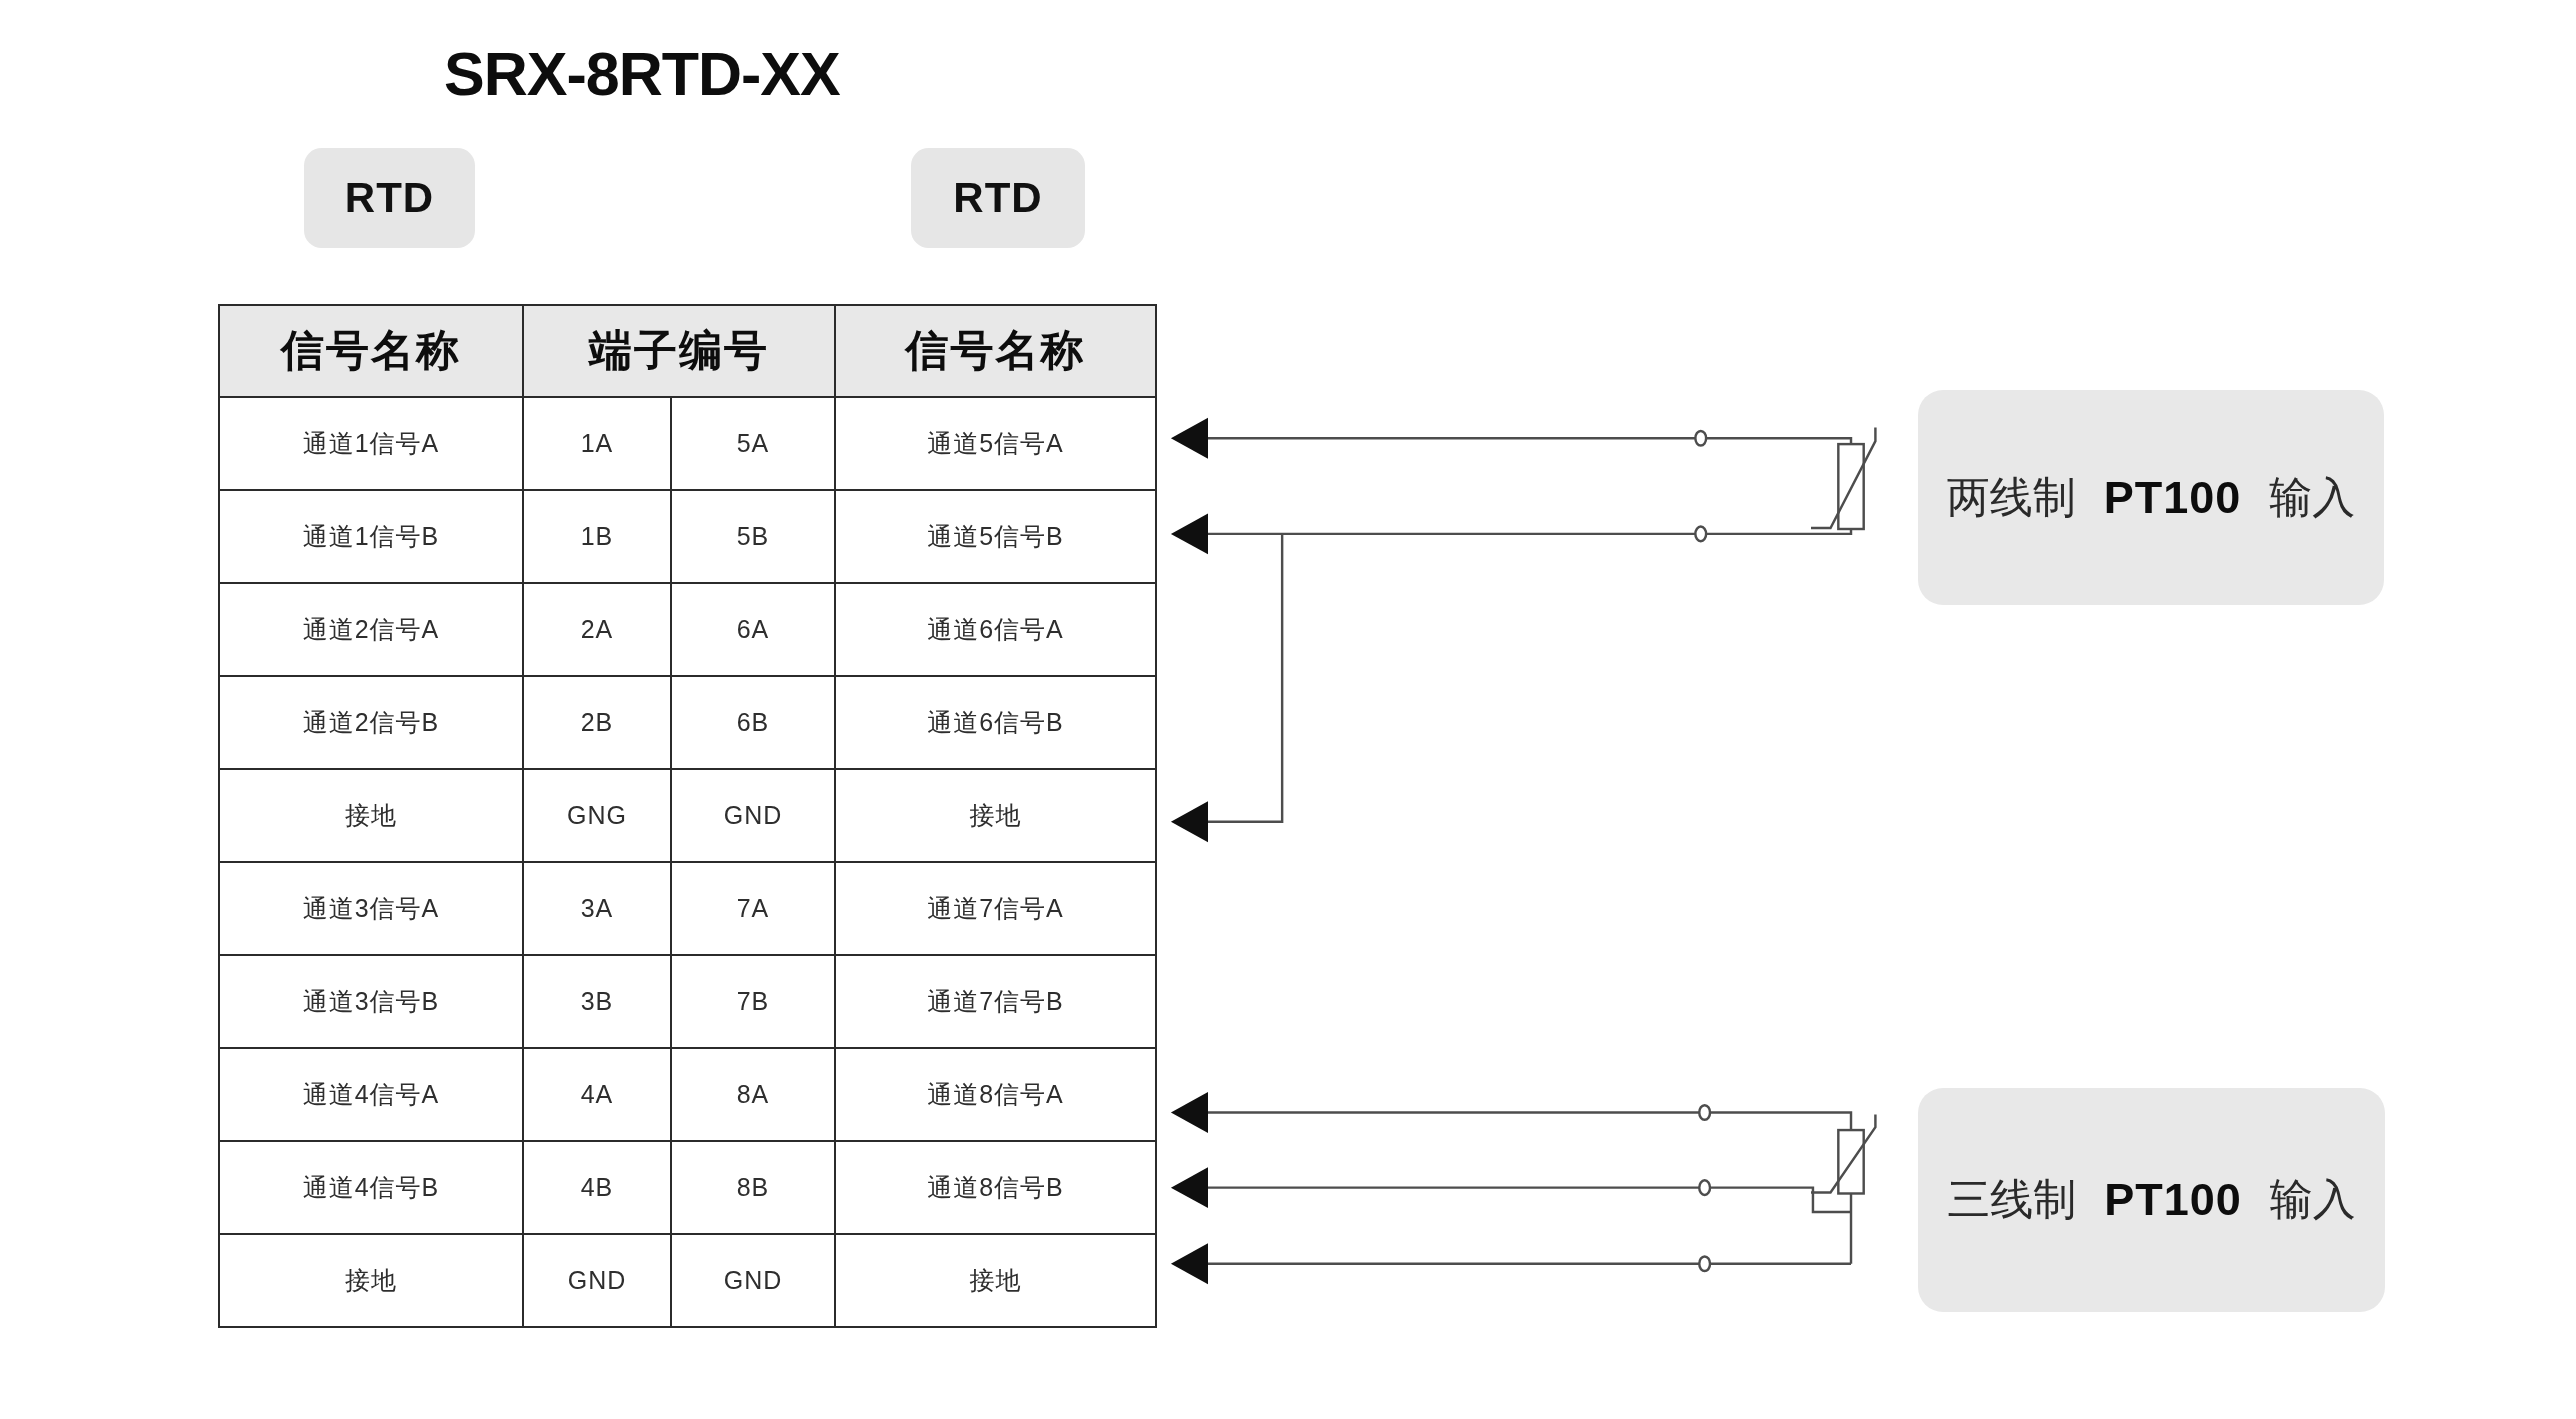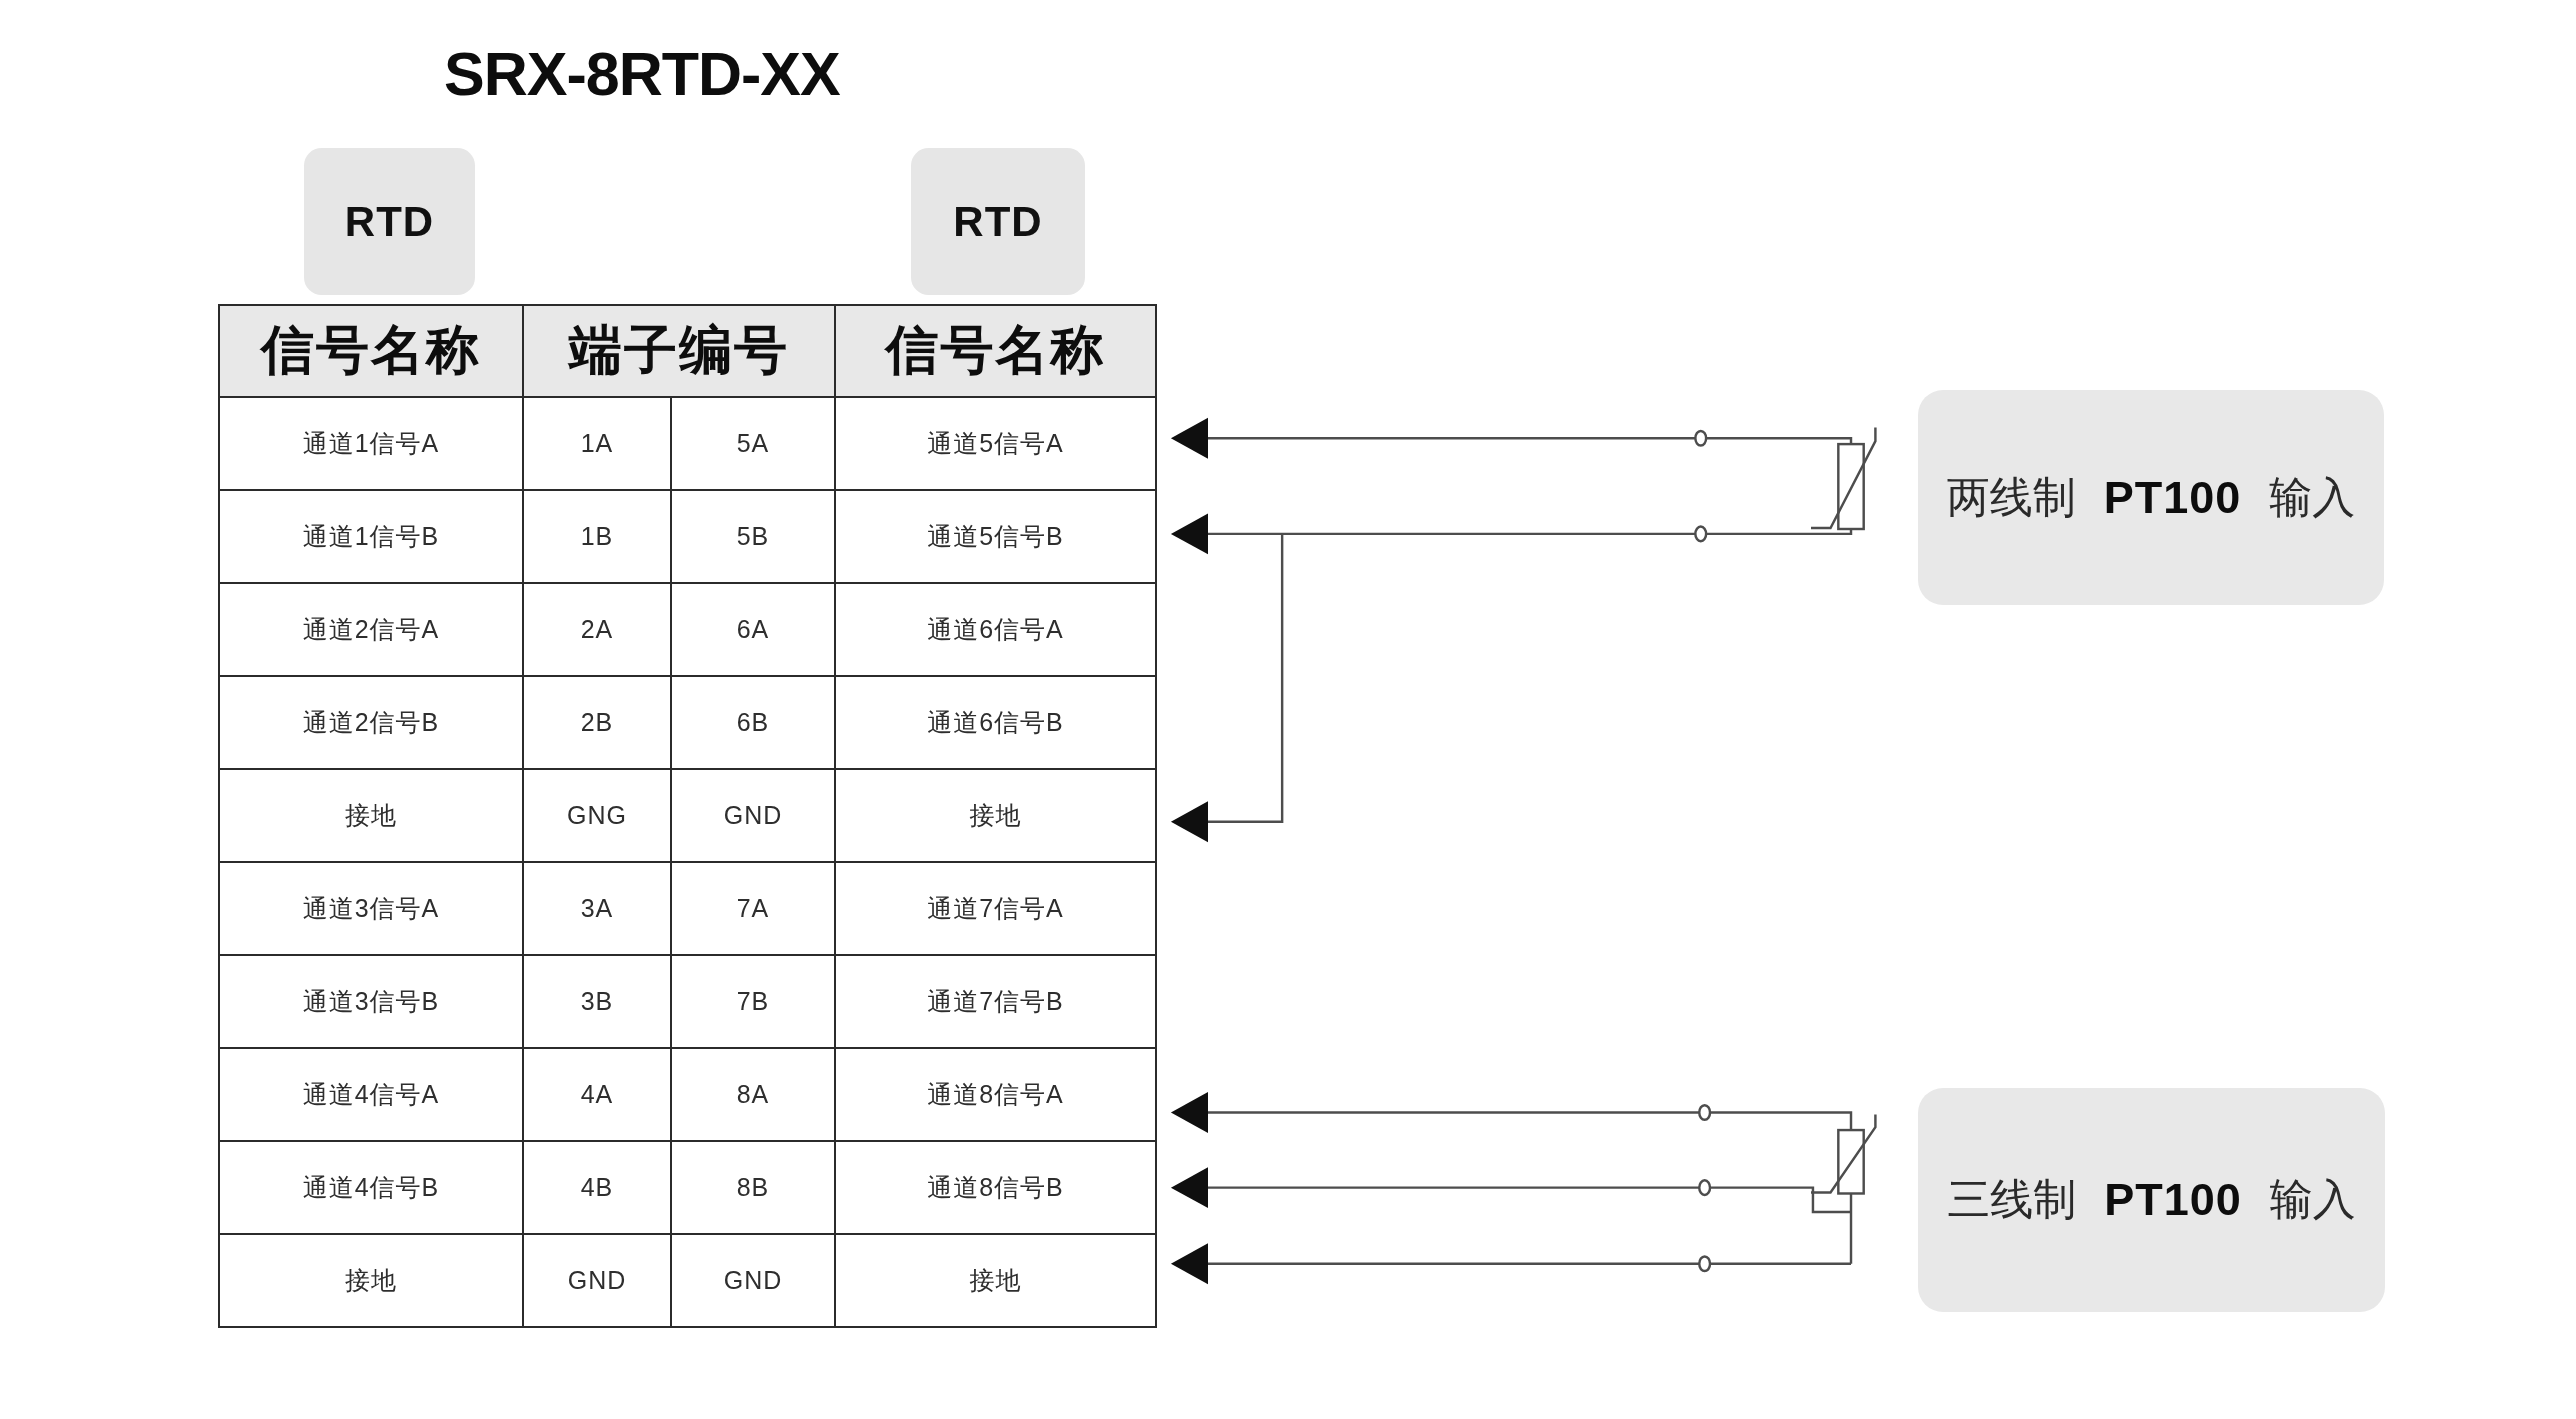--- a/index.html
+++ b/index.html
@@ -5,41 +5,41 @@
   html,body{margin:0;padding:0;background:#ffffff;}
   .canvas{
     position:relative;width:2576px;height:1420px;background:#ffffff;overflow:hidden;
     font-family:"Liberation Sans", sans-serif;color:#262626;
   }
   .page-title{
     position:absolute;left:444px;top:39px;margin:0;
     font-size:61px;font-weight:bold;letter-spacing:-1px;color:#0d0d0d;
   }
   .badge{
-    position:absolute;top:148px;height:147px;border-radius:17.6px;
+    position:absolute;top:148px;height:100px;border-radius:17.6px;
     display:flex;align-items:center;justify-content:center;
     font-weight:bold;font-size:42px;letter-spacing:1px;
   }
   .badge.gray{background:#e6e6e6;color:#111111;}
   .badge.red{background:#c90c0e;color:#ffffff;}
   .badge-1{left:304px;width:171px;}
   .badge-2{left:620px;width:150px;}
   .badge-3{left:911px;width:174px;}
   table.terminal{
     position:absolute;left:218px;top:304px;width:938px;
     border-collapse:collapse;table-layout:fixed;
   }
   table.terminal th, table.terminal td{
     border:2px solid #2b2b2b;text-align:center;vertical-align:middle;
     padding:0;overflow:hidden;white-space:nowrap;
   }
   table.terminal{border:2.9px solid #1f1f1f;}
   table.terminal thead tr{height:92px;}
   table.terminal tbody tr{height:93px;}
-  table.terminal th{background:#e8e8e8;font-size:53px;font-weight:bold;color:#0d0d0d;letter-spacing:2px;}
+  table.terminal th{background:#e8e8e8;font-size:43px;font-weight:bold;color:#0d0d0d;letter-spacing:2px;}
   table.terminal td{background:#ffffff;font-size:25px;color:#2e2e2e;letter-spacing:1px;}
   table.terminal thead tr{border-bottom:2.9px solid #1f1f1f;}
   .wiring-svg{position:absolute;left:0;top:0;}
   .label-box{
     position:absolute;background:#e8e8e8;border-radius:25px;
     display:flex;align-items:center;justify-content:center;gap:28px;
     font-size:43px;color:#2a2a2a;
   }
   .label-box .model{font-weight:bold;font-size:45px;color:#0d0d0d;letter-spacing:1px;}
   .label-box-1{left:1918px;top:390px;width:466px;height:215px;}

